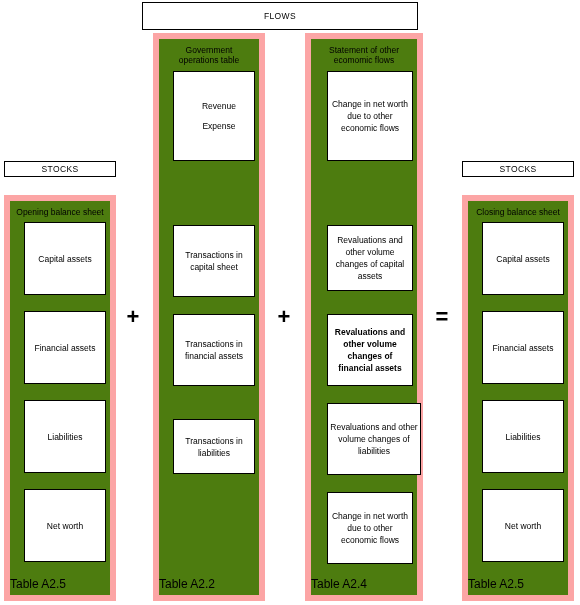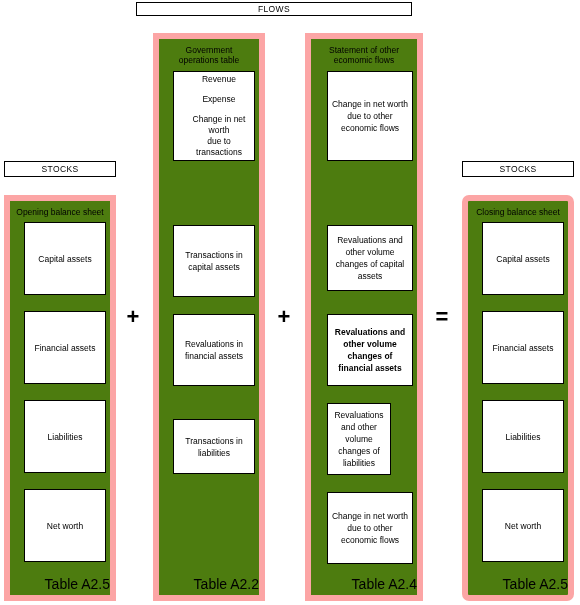--- a/index.html
+++ b/index.html
@@ -51,22 +51,22 @@
     right: 0;
     text-align: center;
     font-size: 8.5px;
     line-height: 10px;
   }
 
   .col-footer {
     position: absolute;
     left: 0;
     right: 0;
-    text-align: right;
-    font-size: 14px;
+    text-align: left;
+    font-size: 12px;
     line-height: 10px;
   }
 
   
   .cell {
     position: absolute;
     border: 1px solid #000000;
     background: #ffffff;
     box-sizing: border-box;
     display: flex;
@@ -98,21 +98,21 @@
     line-height: 1;
     text-align: center;
     font-family: "Liberation Sans", sans-serif;
   }
 </style>
 </head>
 <body>
 
 <div id="canvas">
 
-  <div class="box banner" style="left:136px; top:2px; width:276px; height:14px;">FLOWS</div>
+  <div class="box banner" style="left:142px; top:2px; width:276px; height:28px;">FLOWS</div>
 
   <div class="box banner" style="left:4px; top:161px; width:112px; height:16px;">STOCKS</div>
 
   <div class="box banner" style="left:462px; top:161px; width:112px; height:16px;">STOCKS</div>
 
   <div class="column-frame" style="left:4px; top:195px; width:112px; height:406px;">
 
     <div class="col-heading" style="top:6px;">Opening balance sheet</div>
 
     <div class="cell" style="left:14px; top:21px; width:82px; height:73px;">Capital assets</div>
@@ -129,59 +129,55 @@
   <div class="operator" style="left:121px; top:306px; width:24px;">+</div>
 
   <div class="column-frame" style="left:153px; top:33px; width:112px; height:568px;">
 
     <div class="col-heading" style="top:6px;">Government</div>
     <div class="col-heading" style="top:16px;">operations table</div>
 
     <div class="cell cell-stack" style="left:14px; top:32px; width:82px; height:90px;padding-left:12px;">
       <div>Revenue</div>
       <div>Expense</div>
-      <div>
-        <span>Change in net worth</span><br>
-        <span>due to transactions</span>
-      </div>
     </div>
 
-    <div class="cell" style="left:14px; top:186px; width:82px; height:72px;">Transactions in capital assets</div>
+    <div class="cell" style="left:14px; top:186px; width:82px; height:72px;">Transactions in capital sheet</div>
 
-    <div class="cell" style="left:14px; top:275px; width:82px; height:72px;">Revaluations in financial assets</div>
+    <div class="cell" style="left:14px; top:275px; width:82px; height:72px;">Transactions in financial assets</div>
 
     <div class="cell" style="left:14px; top:380px; width:82px; height:55px;">Transactions in liabilities</div>
 
 
     <div class="col-footer" style="top:540px;">Table A2.2</div>
   </div>
 
   <div class="operator" style="left:272px; top:306px; width:24px;">+</div>
 
   <div class="column-frame" style="left:305px; top:33px; width:118px; height:568px;">
 
     <div class="col-heading" style="top:6px;">Statement of other</div>
     <div class="col-heading" style="top:16px;">ecomomic flows</div>
 
     <div class="cell" style="left:16px; top:32px; width:86px; height:90px;">Change in net worth due to other economic flows</div>
 
     <div class="cell" style="left:16px; top:186px; width:86px; height:66px;">Revaluations and other volume changes of capital assets</div>
 
     <div class="cell" style="left:16px; top:275px; width:86px; height:72px;font-weight:bold;">Revaluations and other volume changes of financial assets</div>
 
-    <div class="cell" style="left:16px; top:364px; width:64px; height:72px;">Revaluations and other volume changes of liabilities</div>
+    <div class="cell" style="left:16px; top:364px; width:94px; height:72px;">Revaluations and other volume changes of liabilities</div>
 
     <div class="cell" style="left:16px; top:453px; width:86px; height:72px;">Change in net worth due to other economic flows</div>
 
     <div class="col-footer" style="top:540px;">Table A2.4</div>
   </div>
 
   <div class="operator" style="left:430px; top:306px; width:24px;">=</div>
 
-  <div class="column-frame" style="left:462px; top:195px; width:112px; height:406px;border-radius:7px;">
+  <div class="column-frame" style="left:462px; top:195px; width:112px; height:406px;">
 
     <div class="col-heading" style="top:6px;">Closing balance sheet</div>
 
     <div class="cell" style="left:14px; top:21px; width:82px; height:73px;">Capital assets</div>
 
     <div class="cell" style="left:14px; top:110px; width:82px; height:73px;">Financial assets</div>
 
     <div class="cell" style="left:14px; top:199px; width:82px; height:73px;">Liabilities</div>
 
     <div class="cell" style="left:14px; top:288px; width:82px; height:73px;">Net worth</div>

